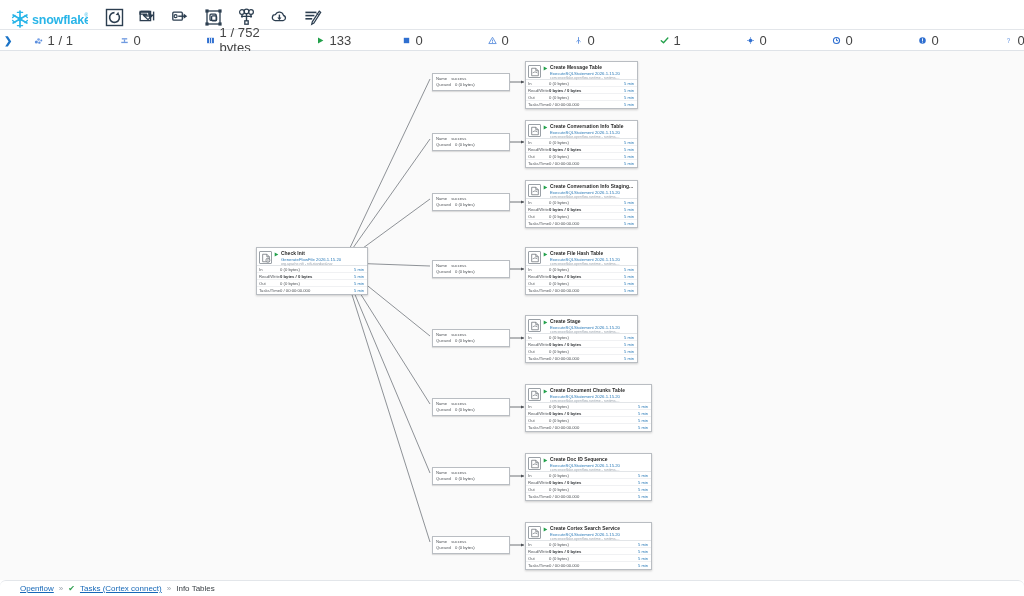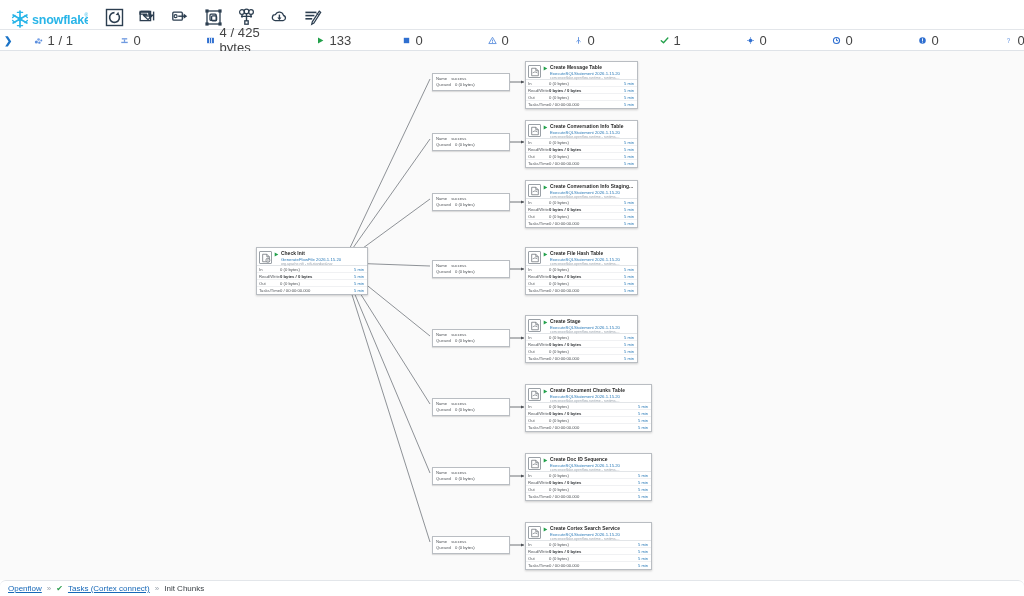--- a/index.html
+++ b/index.html
@@ -135,21 +135,21 @@
   .conn .ck { color: #55595e; }
   .conn .cv { color: #4d5156; }
 
   
   #breadcrumb {
     position: absolute; left: 0; top: 580px;
     width: 1024px; height: 16px;
     background: #ffffff;
     border-top: 1px solid #e3e6ea;
     display:flex; align-items:center;
-    padding-left: 8px;
+    padding-left: 20px;
     font-size: 8px; color: #50555a;
     gap: 5px;
     border-radius: 6px;
   }
   .bc-link { color: #1668b8; text-decoration: underline; cursor: pointer; }
   .bc-sep { color: #9aa3ad; font-size: 8px; }
   .bc-cur { color: #3c4247; }
   .bc-check { color: #2e9e4f; font-size: 8px; }
 </style>
 </head>
@@ -286,21 +286,21 @@
   </div>
 
   <div class="stat" style="min-width:110px">
     <span class="sico">
       <svg width="9" height="9" viewBox="0 0 10 10">
         <rect x="1.2" y="2" width="7.6" height="6" fill="#2f6fd0"></rect>
         <rect x="3.4" y="2" width="0.9" height="6" fill="#ffffff"></rect>
         <rect x="5.8" y="2" width="0.9" height="6" fill="#ffffff"></rect>
       </svg>
     </span>
-    <span class="sval">4 / 425 bytes</span>
+    <span class="sval">1 / 752 bytes</span>
   </div>
 
   <div class="stat">
     <span class="sico">
       <svg width="9" height="9" viewBox="0 0 10 10">
           <path d="M2.2 1.6 L8.2 5 L2.2 8.4 Z" fill="#22a04a"></path>
         </svg>
     </span>
     <span class="sval">133</span>
   </div>
@@ -894,14 +894,14 @@
   </div>
 
 </div>
 
 <div id="breadcrumb">
   <span class="bc-link">Openflow</span>
   <span class="bc-sep">»</span>
   <span class="bc-check">✔</span>
   <span class="bc-link">Tasks (Cortex connect)</span>
   <span class="bc-sep">»</span>
-  <span class="bc-cur">Init Chunks</span>
+  <span class="bc-cur">Info Tables</span>
 </div>
 
 </body></html>

